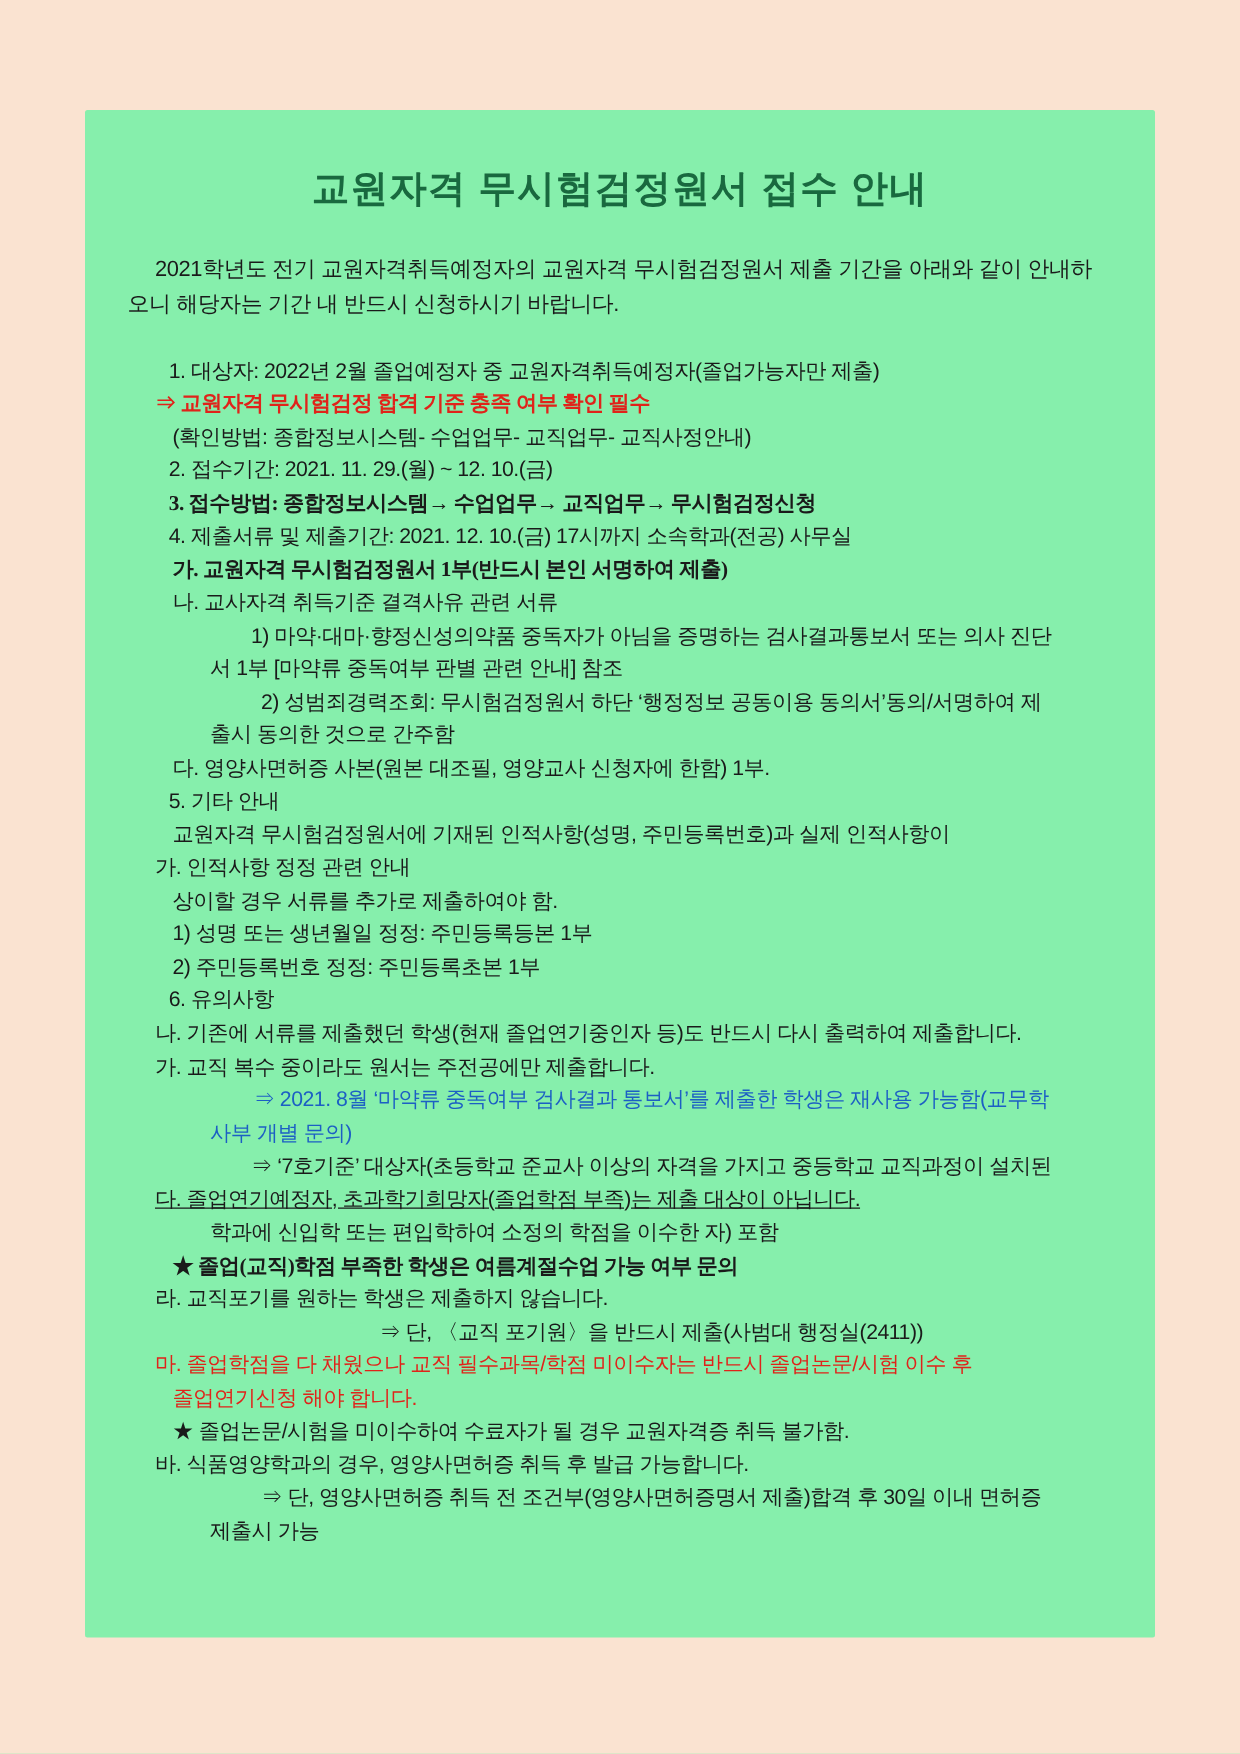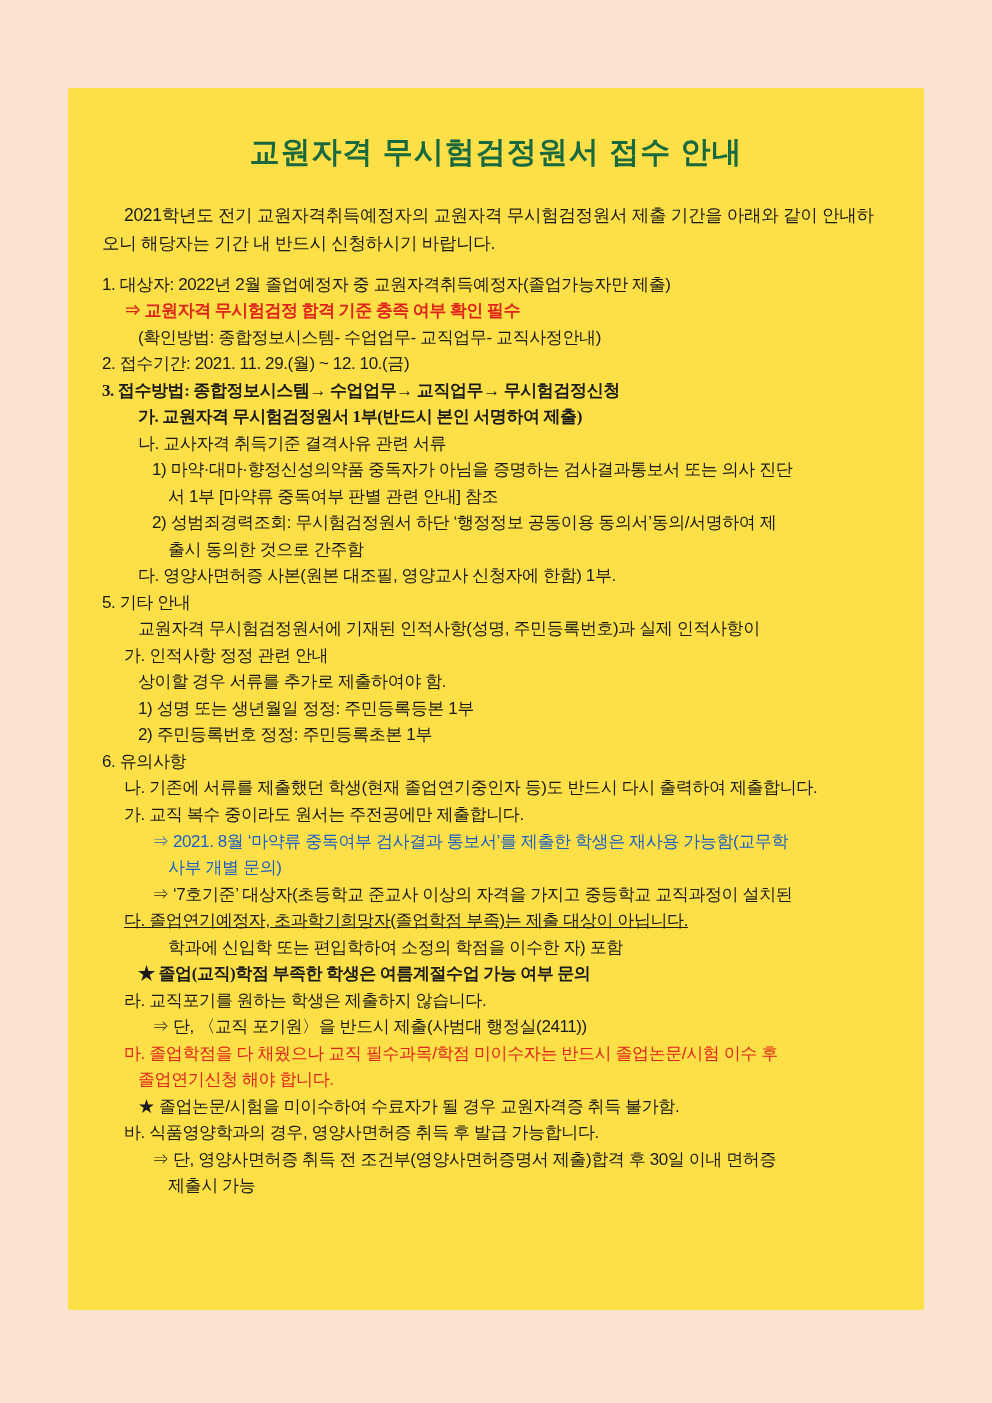--- a/index.html
+++ b/index.html
@@ -12,56 +12,56 @@
     background: #fae3d1;
     font-family: "Liberation Sans", sans-serif;
     color: #1a1a1a;
   }
   .page {
     position: absolute;
     left: 68px;
     top: 88px;
     width: 856px;
     height: 1222px;
-    background: #fde047;
+    background: #86efac;
     box-sizing: border-box;
     padding: 30px 34px 20px 34px;
     border-radius: 2px;
   }
   .title {
     text-align: center;
     font-size: 30px;
     font-weight: bold;
     color: #19693f;
     letter-spacing: 1px;
     margin: 14px 0 30px 0;
     line-height: 1.3;
   }
   .intro {
     font-size: 17.5px;
     line-height: 1.62;
-    margin: 0 0 14px 0;
+    margin: 0 0 26px 0;
     text-indent: 22px;
     letter-spacing: -0.3px;
   }
   .body-list {
     font-size: 17px;
     line-height: 1.56;
     letter-spacing: -0.4px;
   }
   .ln {
     display: block;
     white-space: pre-wrap;
     min-height: 4px;
   }
   
-  .i0 { padding-left: 0px; }
+  .i0 { padding-left: 0px; margin-left: 33px; }
   .i1 { padding-left: 22px; }
   .i2 { padding-left: 36px; }
-  .i3 { padding-left: 50px; }
+  .i3 { padding-left: 50px; text-align: center; }
   .i4 { padding-left: 66px; }
 
   .b { font-weight: bold; font-family: Liberation Serif, serif; }
   .red { color: #e0231a; }
   .blue { color: #1c5fc4; }
   .u { text-decoration: underline; }
   .redu { color: #e0231a; }
 </style>
 </head>
 <body>
@@ -71,20 +71,21 @@
   <div class="title">교원자격 무시험검정원서 접수 안내</div>
 
   <p class="intro">2021학년도 전기 교원자격취득예정자의 교원자격 무시험검정원서 제출 기간을 아래와 같이 안내하오니 해당자는 기간 내 반드시 신청하시기 바랍니다.</p>
 
   <div class="body-list">
     <span class="ln i0">1. 대상자: 2022년 2월 졸업예정자 중 교원자격취득예정자(졸업가능자만 제출)</span>
     <span class="ln i1 red b">⇒ 교원자격 무시험검정 합격 기준 충족 여부 확인 필수</span>
     <span class="ln i2">(확인방법: 종합정보시스템- 수업업무- 교직업무- 교직사정안내)</span>
     <span class="ln i0">2. 접수기간: 2021. 11. 29.(월) ~ 12. 10.(금)</span>
     <span class="ln i0 b">3. 접수방법: 종합정보시스템→ 수업업무→ 교직업무→ 무시험검정신청</span>
+    <span class="ln i0">4. 제출서류 및 제출기간: 2021. 12. 10.(금) 17시까지 소속학과(전공) 사무실</span>
     <span class="ln i2 b">가. 교원자격 무시험검정원서 1부(반드시 본인 서명하여 제출)</span>
     <span class="ln i2">나. 교사자격 취득기준 결격사유 관련 서류</span>
     <span class="ln i3">1) 마약·대마·향정신성의약품 중독자가 아님을 증명하는 검사결과통보서 또는 의사 진단</span>
     <span class="ln i4">서 1부 [마약류 중독여부 판별 관련 안내] 참조</span>
     <span class="ln i3">2) 성범죄경력조회: 무시험검정원서 하단 ‘행정정보 공동이용 동의서’동의/서명하여 제</span>
     <span class="ln i4">출시 동의한 것으로 간주함</span>
     <span class="ln i2">다. 영양사면허증 사본(원본 대조필, 영양교사 신청자에 한함) 1부.</span>
     <span class="ln i0">5. 기타 안내</span>
     <span class="ln i2">교원자격 무시험검정원서에 기재된 인적사항(성명, 주민등록번호)과 실제 인적사항이</span>
     <span class="ln i1">가. 인적사항 정정 관련 안내</span>

